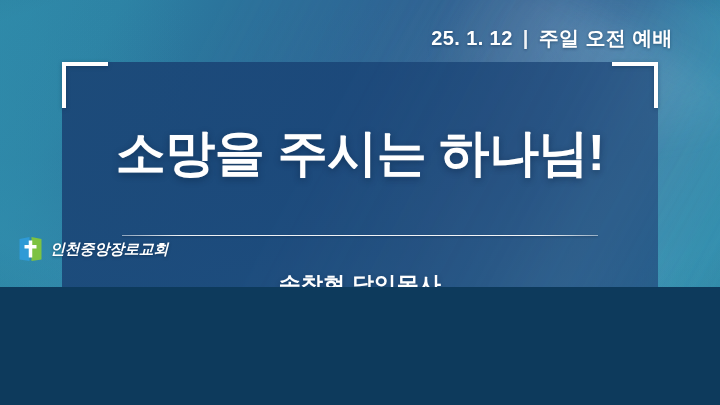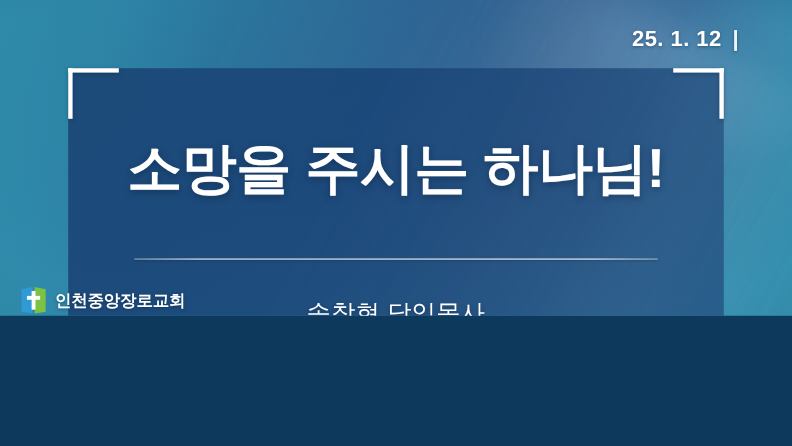--- a/index.html
+++ b/index.html
@@ -177,33 +177,34 @@
        rgba(255,255,255,0.92) 12%,
        rgba(255,255,255,0.95) 88%,
        rgba(255,255,255,0.50) 100%);
     margin-top:55px;
     box-shadow:0 1px 2px rgba(0,20,44,0.30);
   }
 
   .speaker {
     color:#ffffff;
     font-size:22px;
-    font-weight:normal;
+    font-weight:bold;
     letter-spacing:0.3px;
     margin-top:34px;
     white-space:nowrap;
     text-shadow:0 2px 5px rgba(0,24,50,0.40);
   }
 
   
   .logo {
     position:absolute;
-    left:18px; bottom:0;
+    left:18px; bottom:24px;
     display:flex; align-items:center; gap:7px;
     z-index:6;
+    font-style:italic;
   }
   .logo-mark { width:25px; height:27px; display:block; flex:none; }
   .logo-text {
     color:#ffffff;
     font-size:15px;
     font-weight:bold;
     letter-spacing:-0.2px;
     white-space:nowrap;
     text-shadow:0 1px 3px rgba(0,28,56,0.50);
   }
@@ -217,20 +218,21 @@
   <div class="bg-tealwash"></div>
   <div class="bg-leftwash"></div>
   <div class="bg-sweep"></div>
   <div class="bg-sweep2"></div>
   <div class="bg-glow-tr"></div>
   <div class="bg-vignette"></div>
 
   <div class="header">
     <span>25. 1. 12</span>
     <span class="sep">|</span>
+    <span>주일 오전 예배</span>
   </div>
 
   <div class="panel">
     <div class="panel-sheen"></div>
   </div>
 
   <div class="bracket tl"></div>
   <div class="bracket tr"></div>
   <div class="bracket bl"></div>
   <div class="bracket br"></div>

